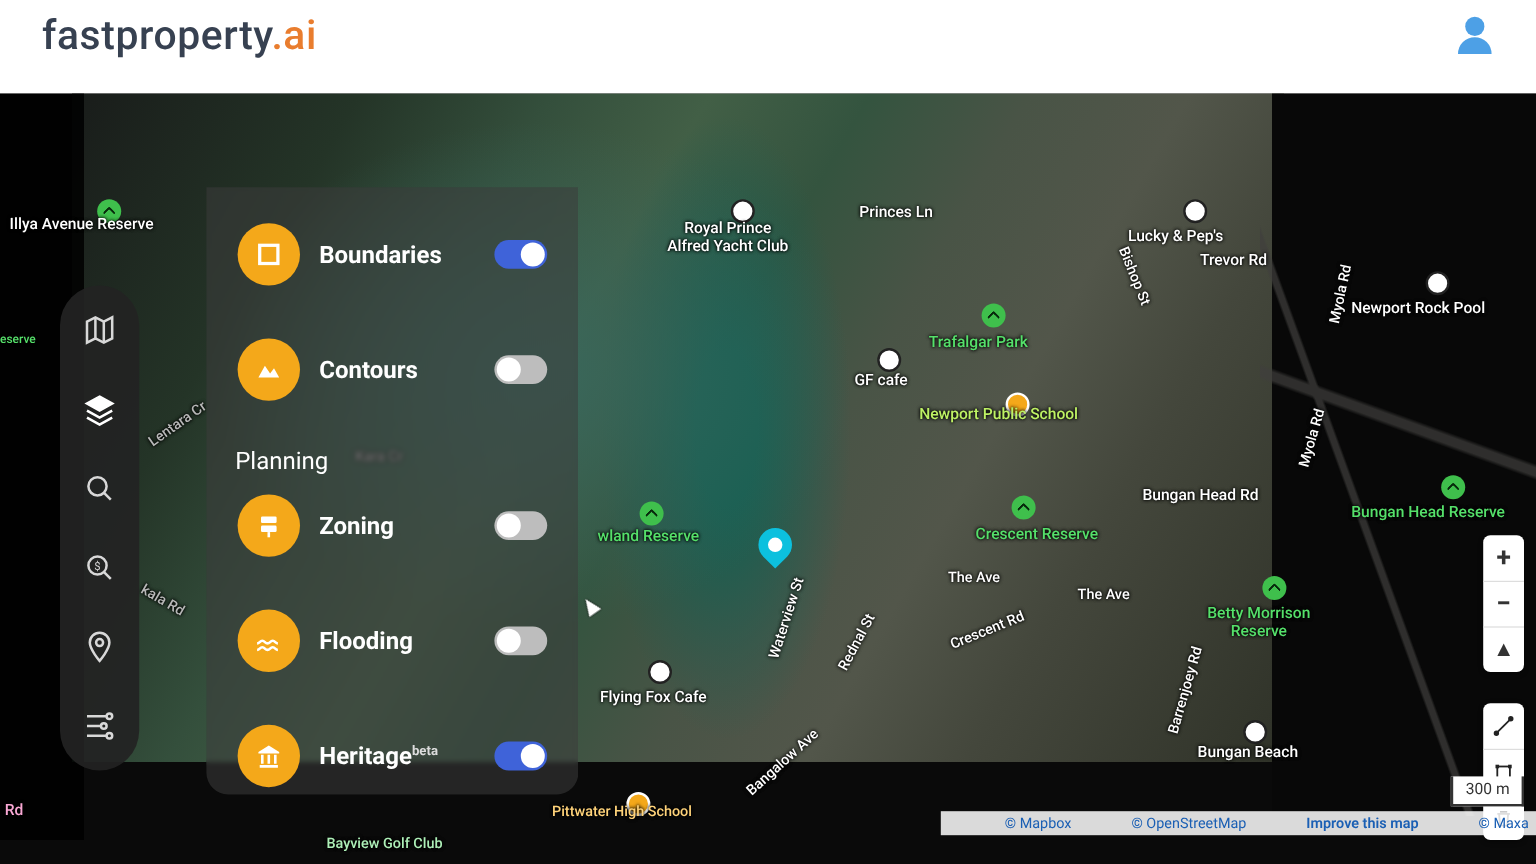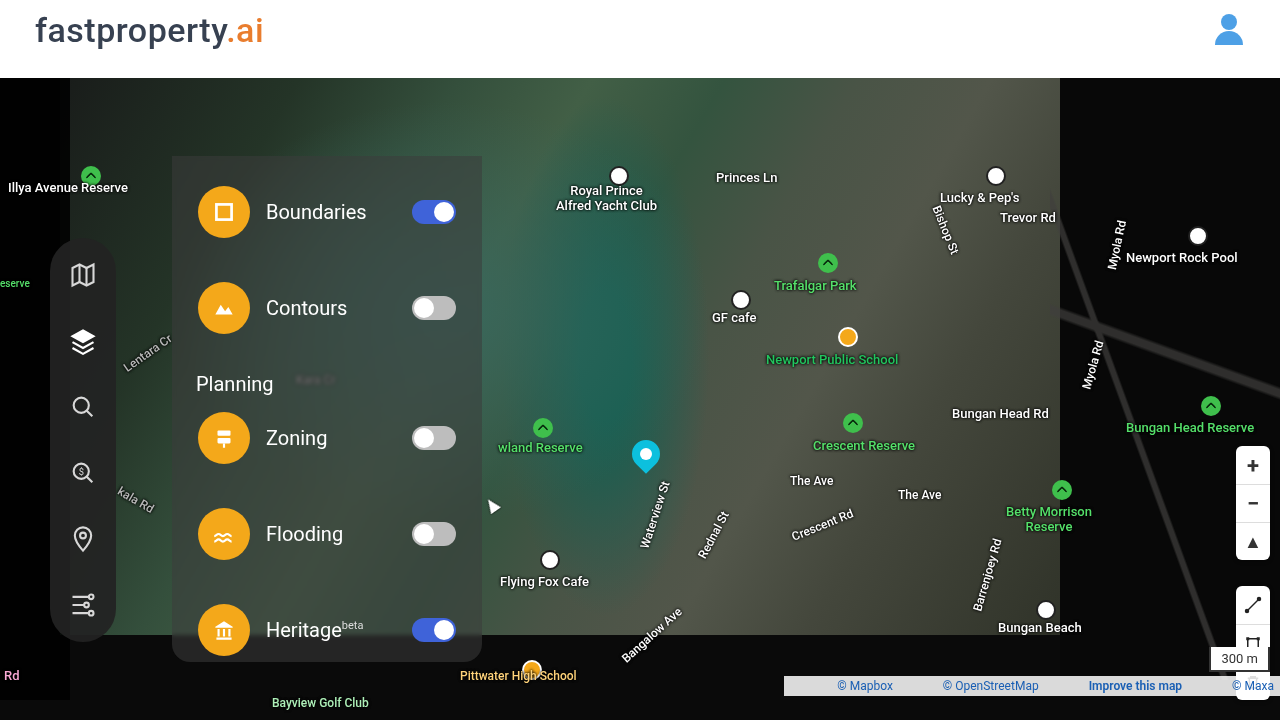--- a/index.html
+++ b/index.html
@@ -53,21 +53,21 @@
   .toolbar svg { width:28px; height:28px; stroke:#d8d8d8; fill:none; stroke-width:1.8; }
   .toolbar .tbtn.active svg { stroke:#fff; fill:#fff; }
 
   
   .panel { position:absolute; top:78px; left:172px; width:310px; bottom:58px; background:rgba(60,60,60,0.55); backdrop-filter:blur(2px); border-radius:0 0 18px 18px; padding:18px 18px 0 18px; overflow:hidden; z-index:4; }
 
   .layer { display:flex; align-items:center; gap:16px; padding:12px 8px; border-radius:14px; }
   .layer + .layer { margin-top:20px; }
   .licon { width:52px; height:52px; border-radius:50%; background:#f4a81a; display:flex; align-items:center; justify-content:center; flex:none; }
   .licon svg { width:26px; height:26px; fill:#fff; stroke:#fff; }
-  .lname { flex:1; color:#fff; font-size:20px; font-weight:400; }
+  .lname { flex:1; color:#fff; font-size:20px; font-weight:700; }
   .lname sup { font-size:11px; color:#ddd; vertical-align:super; }
   .toggle { width:44px; height:24px; border-radius:12px; background:#bdbdbd; position:relative; cursor:pointer; flex:none; }
   .toggle .knob { position:absolute; width:20px; height:20px; border-radius:50%; background:#fff; top:2px; left:2px; transition:left .1s; }
   .toggle.on { background:#3f63d9; }
   .toggle.on .knob { left:22px; }
   .section { color:#fff; font-size:20px; font-weight:400; margin:26px 0 4px 6px; }
 
   
   .zoomgrp { position:absolute; right:10px; top:368px; width:34px; background:#fff; border-radius:6px; box-shadow:0 1px 4px rgba(0,0,0,0.4); display:flex; flex-direction:column; z-index:5;}
   .zoomgrp .zb { height:38px; display:flex; align-items:center; justify-content:center; font-size:22px; font-weight:700; color:#333; cursor:pointer; }
@@ -130,21 +130,21 @@
 
   <div class="mlabel" style="top:102px; left:8px">Illya Avenue Reserve</div>
   <div class="mlabel" style="top:105px; left:556px; text-align:center; white-space:pre">Royal Prince
 Alfred Yacht Club</div>
   <div class="mlabel" style="top:92px; left:716px">Princes Ln</div>
   <div class="mlabel" style="top:112px; left:940px">Lucky &amp; Pep's</div>
   <div class="mlabel" style="top:132px; left:1000px">Trevor Rd</div>
   <div class="mlabel" style="top:172px; left:1126px">Newport Rock Pool</div>
   <div class="mlabel green" style="top:200px; left:774px">Trafalgar Park</div>
   <div class="mlabel" style="top:232px; left:712px">GF cafe</div>
-  <div class="mlabel" style="top:274px; left:766px; color:#22c55e">Newport Public School</div>
+  <div class="mlabel" style="top:260px; left:766px; color:#bef264">Newport Public School</div>
   <div class="mlabel" style="top:328px; left:952px">Bungan Head Rd</div>
   <div class="mlabel green" style="top:342px; left:1126px">Bungan Head Reserve</div>
   <div class="mlabel green" style="top:360px; left:813px">Crescent Reserve</div>
   <div class="mlabel" style="top:396px; left:790px; font-size:12px">The Ave</div>
   <div class="mlabel" style="top:410px; left:898px; font-size:12px">The Ave</div>
   <div class="mlabel green" style="top:426px; left:1006px; white-space:pre; text-align:center">Betty Morrison
 Reserve</div>
   <div class="mlabel" style="top:496px; left:500px">Flying Fox Cafe</div>
   <div class="mlabel" style="top:542px; left:998px">Bungan Beach</div>
   <div class="mlabel" style="top:618px; left:272px; color:#aef0b8; font-size:12px">Bayview Golf Club</div>

